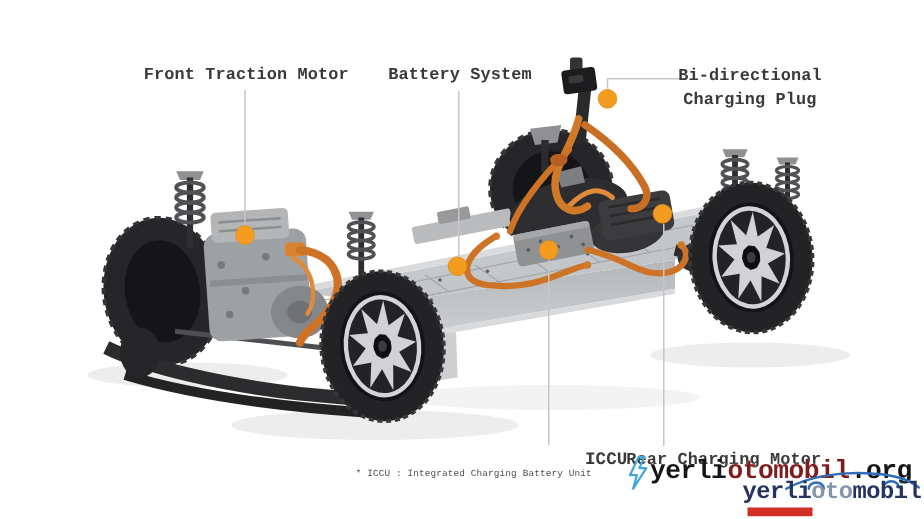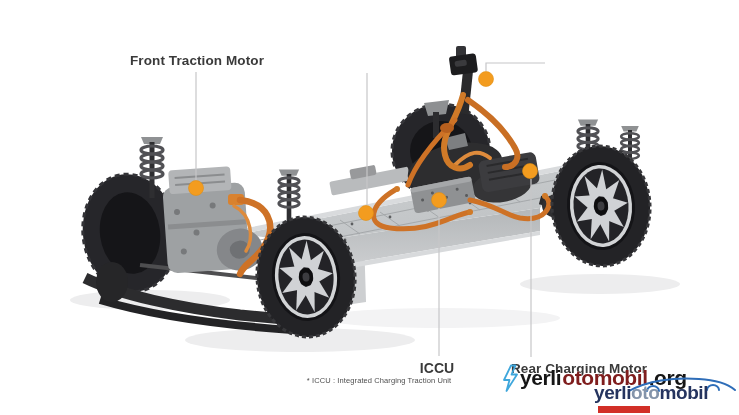--- a/index.html
+++ b/index.html
@@ -1,22 +1,22 @@
 <!DOCTYPE html>
 <html><head>
 <meta charset="utf-8">
 <style>
   html,body{margin:0;padding:0;background:#fff;}
   .stage{position:relative;width:739px;height:415px;background:#ffffff;overflow:hidden;
-         font-family:Liberation Sans, sans-serif;}
+         font-family:Liberation Mono, monospace;}
   .stage svg.art{position:absolute;left:0;top:0;}
   .callout{position:absolute;transform:translateX(-50%);font-size:13.5px;font-weight:700;
            color:#3a3a3a;letter-spacing:.1px;white-space:nowrap;}
   .callout.center2{text-align:center;line-height:18.5px;}
-  .callout.big{font-size:14px;}
+  .callout.big{font-size:14px;margin-left:48px;}
   .footnote{position:absolute;transform:translateX(-50%);font-size:7.5px;font-weight:400;
             color:#4e4e4e;white-space:nowrap;letter-spacing:.1px;}
   
   .wm1{position:absolute;left:502px;top:363px;display:flex;align-items:center;gap:1px;
        font-weight:700;font-size:21px;letter-spacing:-.4px;line-height:30px;white-space:nowrap;}
   .wm1 .dark{color:#161616;}
   .wm1 .blue{color:#7f1d1d;text-shadow:0 0 1px #ffffff;}
   
   .wm2{position:absolute;left:590px;top:380px;width:149px;height:34px;
        font-weight:700;font-size:19px;letter-spacing:-.4px;color:#25345f;white-space:nowrap;}
@@ -250,25 +250,30 @@
       <circle cx="196" cy="188" r="7.5"></circle>
       <circle cx="366" cy="213" r="7.5"></circle>
       <circle cx="486" cy="79" r="7.5"></circle>
       <circle cx="439" cy="200" r="7.5"></circle>
       <circle cx="530" cy="171" r="7.5"></circle>
     </g>
   </svg>
 
   <div class="callout" style="left:197px;top:53px;">Front Traction Motor</div>
 
-
+  <div class="callout" style="left:368px;top:53px;">Battery System</div>
+
+  <div class="callout center2" style="left:600px;top:53px;">
+    <div>Bi-directional</div>
+    <div>Charging Plug</div>
+  </div>
 
   <div class="callout big" style="left:437px;top:360px;">ICCU</div>
 
-  <div class="footnote" style="left:379px;top:376px;">* ICCU : Integrated Charging Traction Unit</div>
+  <div class="footnote" style="left:379px;top:376px;">* ICCU : Integrated Charging Battery Unit</div>
 
   <div class="callout" style="left:579px;top:361px;">Rear Charging Motor</div>
 
   <div class="wm1">
     <svg width="17" height="29" viewBox="0 0 17 29">
       <path d="M9,1.5 L2,16 L7.5,16 L4.5,27 L15,10.5 L9.5,10.5 L13.5,1.5 Z" fill="none" stroke="#3fa7dc" stroke-width="1.8" stroke-linejoin="round"></path>
     </svg>
     <span class="dark">yerli</span>
       <span class="blue">otomobil</span>
       <span class="dark">.org</span>

